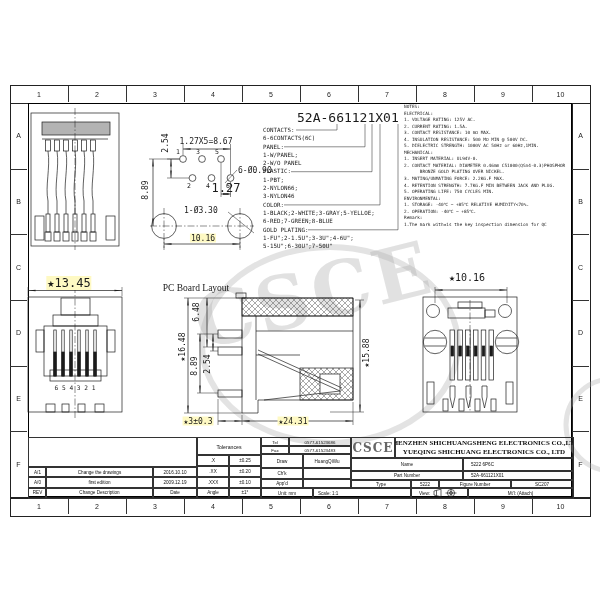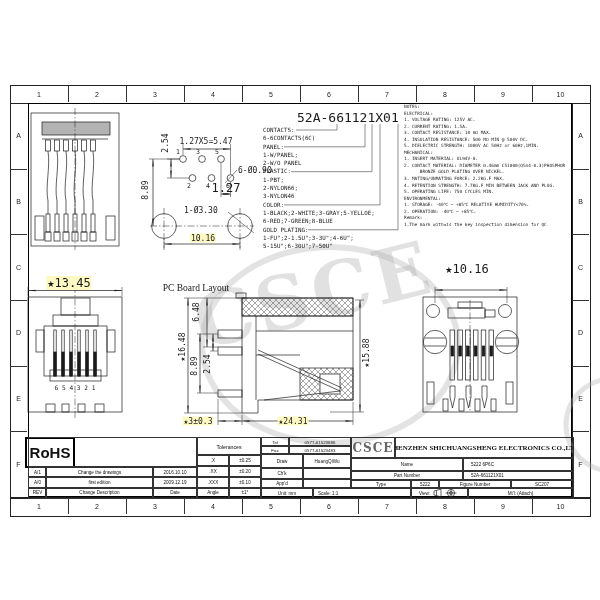--- a/index.html
+++ b/index.html
@@ -303,21 +303,21 @@
 3. MATING/UNMATING FORCE: 2.2KG.F MAX.
 4. RETENTION STRENGTH: 7.7KG.F MIN BETWEEN JACK AND PLUG.
 5. OPERATING LIFE: 750 CYCLES MIN.
 ENVIRONMENTAL:
 1. STORAGE: -40℃ ~ +85℃ RELATIVE HUMIDITY&lt;70%.
 2. OPERATION: -40℃ ~ +85℃.
 Remark:
 1.The mark with★is the key inspection dimension for QC</div>
 
   <div class="t rot" style="left:165px;top:143px;font-size:8px;">2.54</div>
-  <div class="t ctr" style="left:206px;top:141px;font-size:8px;">1.27X5=5.47</div>
+  <div class="t ctr" style="left:206px;top:141px;font-size:8px;">1.27X5=8.67</div>
   <div class="t rot" style="left:145px;top:190px;font-size:8px;">8.89</div>
   <div class="t" style="left:238px;top:166px;font-size:8px;">6-Ø0.90</div>
   <div class="t ctr" style="left:226px;top:188px;font-size:12px;">1.27</div>
   <div class="t" style="left:184px;top:206px;font-size:8px;">1-Ø3.30</div>
   <div class="t ctr mask" style="left:203px;top:238px;font-size:8px;">10.16</div>
   <div class="t ctr" style="left:178px;top:152px;font-size:6.5px;">1</div>
   <div class="t ctr" style="left:198px;top:152px;font-size:6.5px;">3</div>
   <div class="t ctr" style="left:217px;top:152px;font-size:6.5px;">5</div>
   <div class="t ctr" style="left:189px;top:186px;font-size:6.5px;">2</div>
   <div class="t ctr" style="left:208px;top:186px;font-size:6.5px;">4</div>
@@ -328,23 +328,22 @@
   <div class="t ctr" style="left:75px;top:387px;font-size:6.2px;">6 5 4 3 2 1</div>
 
   <div class="t rot" style="left:196px;top:312px;font-size:8px;">6.48</div>
   <div class="t rot" style="left:182px;top:347px;font-size:8px;">★16.48</div>
   <div class="t rot" style="left:194px;top:366px;font-size:8px;">8.89</div>
   <div class="t rot" style="left:207px;top:364px;font-size:8px;">2.54</div>
   <div class="t ctr mask" style="left:198px;top:421px;font-size:8px;">★3±0.3</div>
   <div class="t ctr mask" style="left:293px;top:421px;font-size:8px;">★24.31</div>
   <div class="t rot" style="left:366px;top:353px;font-size:8px;">★15.88</div>
 
-  <div class="t ctr" style="left:467px;top:269px;font-size:12px;">★10.16</div>
-
-  <div class="cell" style="left:25px;top:437px;width:46px;height:27px;border:2.2px solid #000;font:bold 15px 'Liberation Sans',sans-serif;">RoHS</div>
+  <div class="t ctr" style="left:467px;top:277px;font-size:10px;">★10.16</div>
+
 
   <div class="cell" style="left:28px;top:466px;width:17px;height:10px;font-size:4.6px;">A/1</div>
   <div class="cell" style="left:45px;top:466px;width:107px;height:10px;font-size:4.6px;">Change the drawings</div>
   <div class="cell" style="left:152px;top:466px;width:44px;height:10px;font-size:4.6px;">2016.10.10</div>
   <div class="cell" style="left:28px;top:476px;width:17px;height:10.5px;font-size:4.6px;">A/0</div>
   <div class="cell" style="left:45px;top:476px;width:107px;height:10.5px;font-size:4.6px;">first edition</div>
   <div class="cell" style="left:152px;top:476px;width:44px;height:10.5px;font-size:4.6px;">2009.12.19</div>
   <div class="cell" style="left:28px;top:486.5px;width:17px;height:10.5px;font-size:4.6px;">REV</div>
   <div class="cell" style="left:45px;top:486.5px;width:107px;height:10.5px;font-size:4.6px;">Change Description</div>
   <div class="cell" style="left:152px;top:486.5px;width:44px;height:10.5px;font-size:4.6px;">Date</div>
@@ -385,20 +384,21 @@
       </g>
     </svg>
   </div>
   <div class="cell" style="left:467px;top:487px;width:105px;height:10px;font-size:4.6px;">Mt'l: (Attach)</div>
 
   <div class="cell" style="left:350px;top:437px;width:44px;height:20px;">
     <span class="logo-txt">CSCE</span>
   </div>
   <div class="cell" style="left:394px;top:437px;width:178px;height:20px;flex-direction:column;justify-content:center;font-family:'Liberation Serif',serif;font-weight:bold;">
     <span style="font-size:7px;line-height:9px;">SHENZHEN SHICHUANGSHENG ELECTRONICS CO.,LTD</span>
+    <span style="font-size:7px;line-height:9px;">YUEQING SHICHUANG ELECTRONICS CO., LTD</span>
   </div>
   <div class="cell" style="left:350px;top:457px;width:112px;height:13px;font-size:4.6px;">Name</div>
   <div class="cell" style="left:462px;top:457px;width:110px;height:13px;font-size:4.6px;justify-content:flex-start;padding-left:8px;width:102px;">5222 6P6C</div>
   <div class="cell" style="left:350px;top:470px;width:112px;height:9px;font-size:4.6px;">Part Number</div>
   <div class="cell" style="left:462px;top:470px;width:110px;height:9px;font-size:4.6px;justify-content:flex-start;padding-left:8px;width:102px;">52A-661121X01</div>
   <div class="cell" style="left:350px;top:479px;width:60px;height:8px;font-size:4.6px;">Type</div>
   <div class="cell" style="left:410px;top:479px;width:28px;height:8px;font-size:4.6px;">5222</div>
   <div class="cell" style="left:438px;top:479px;width:72px;height:8px;font-size:4.6px;">Figure Number</div>
   <div class="cell" style="left:510px;top:479px;width:62px;height:8px;font-size:4.6px;">SC207</div>
 

